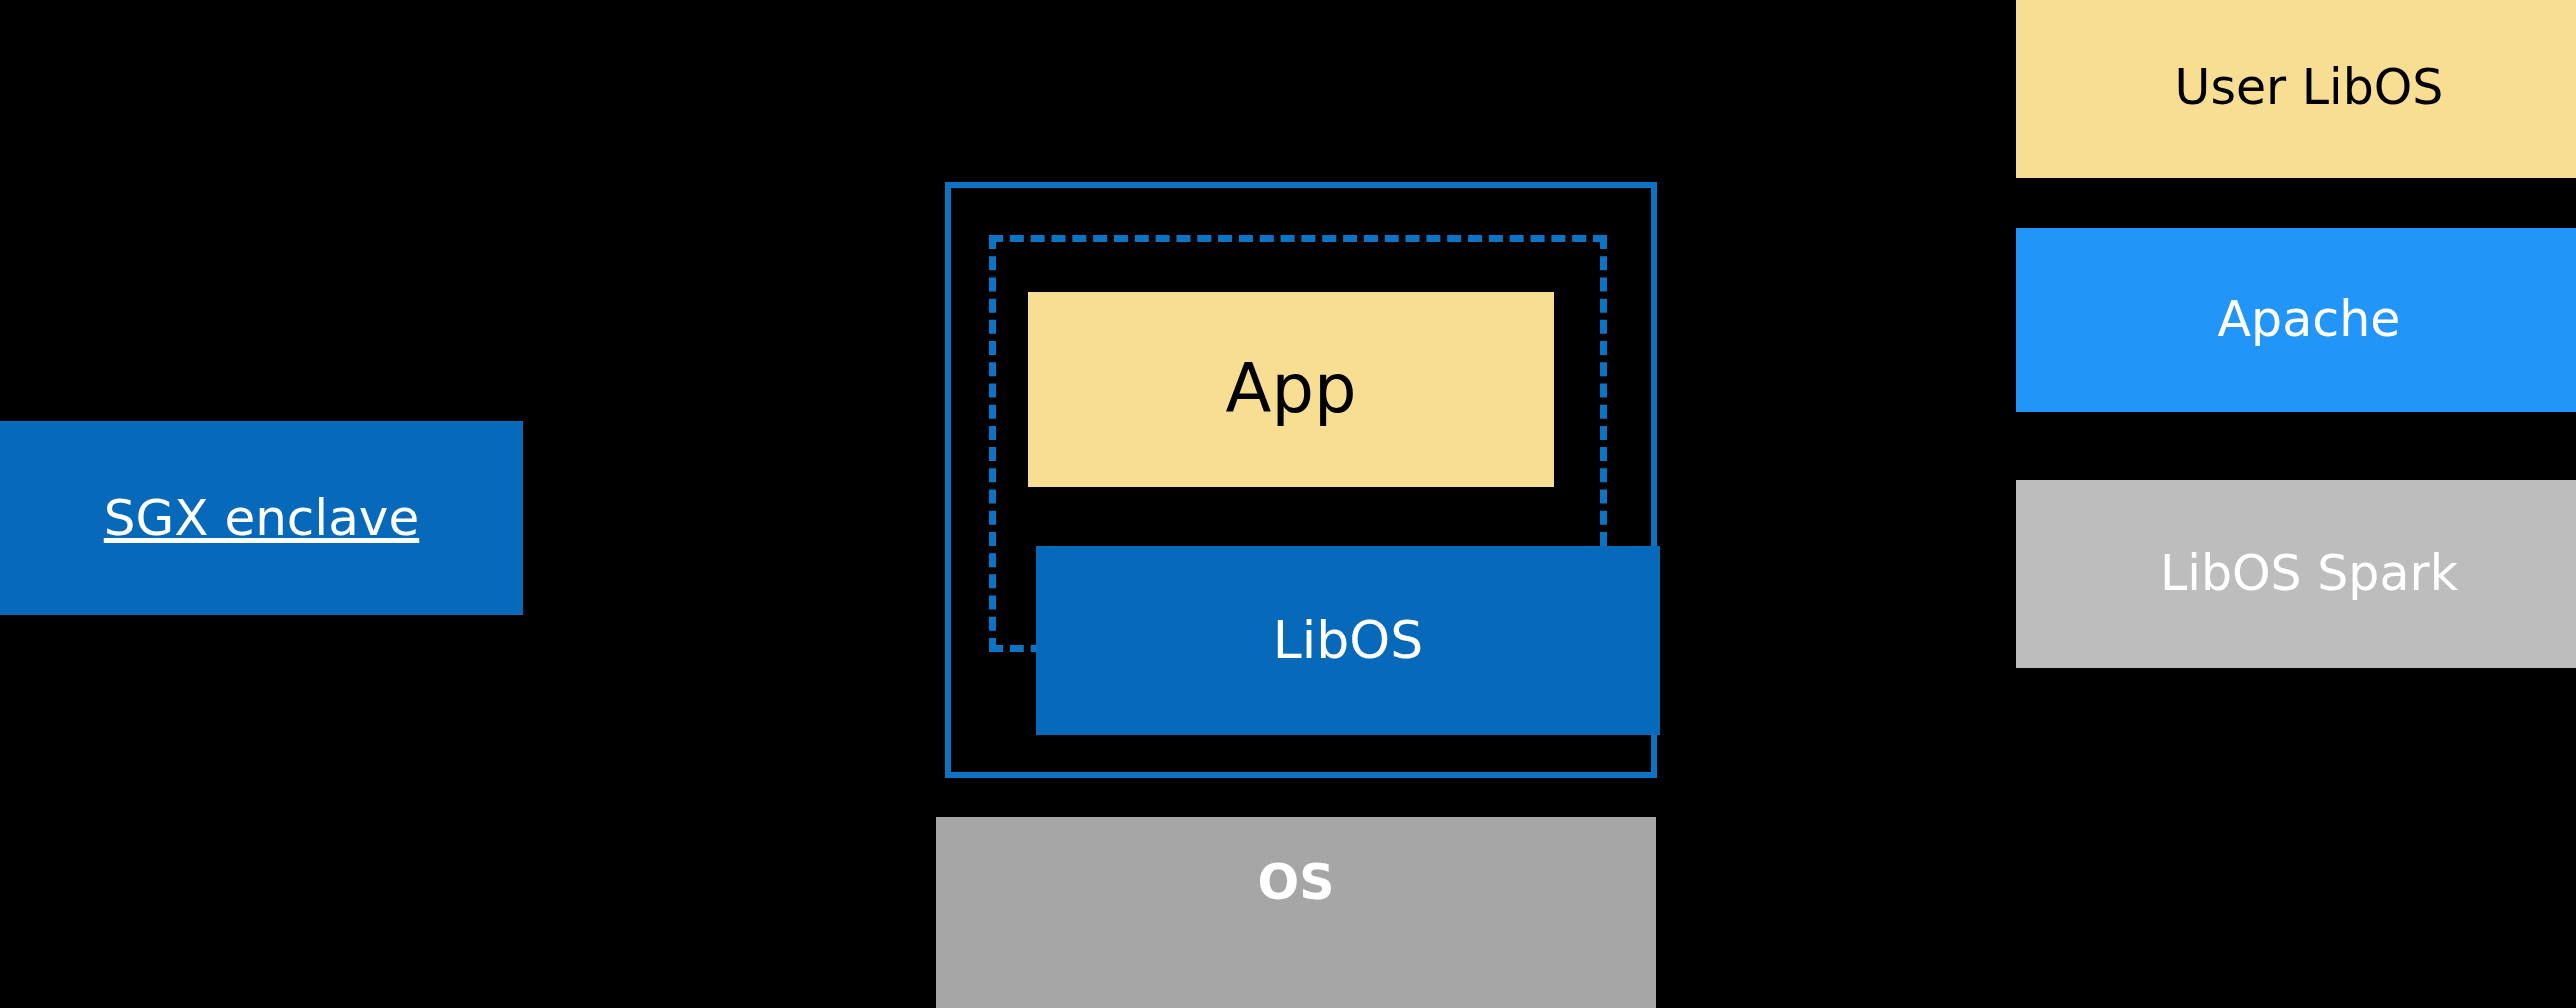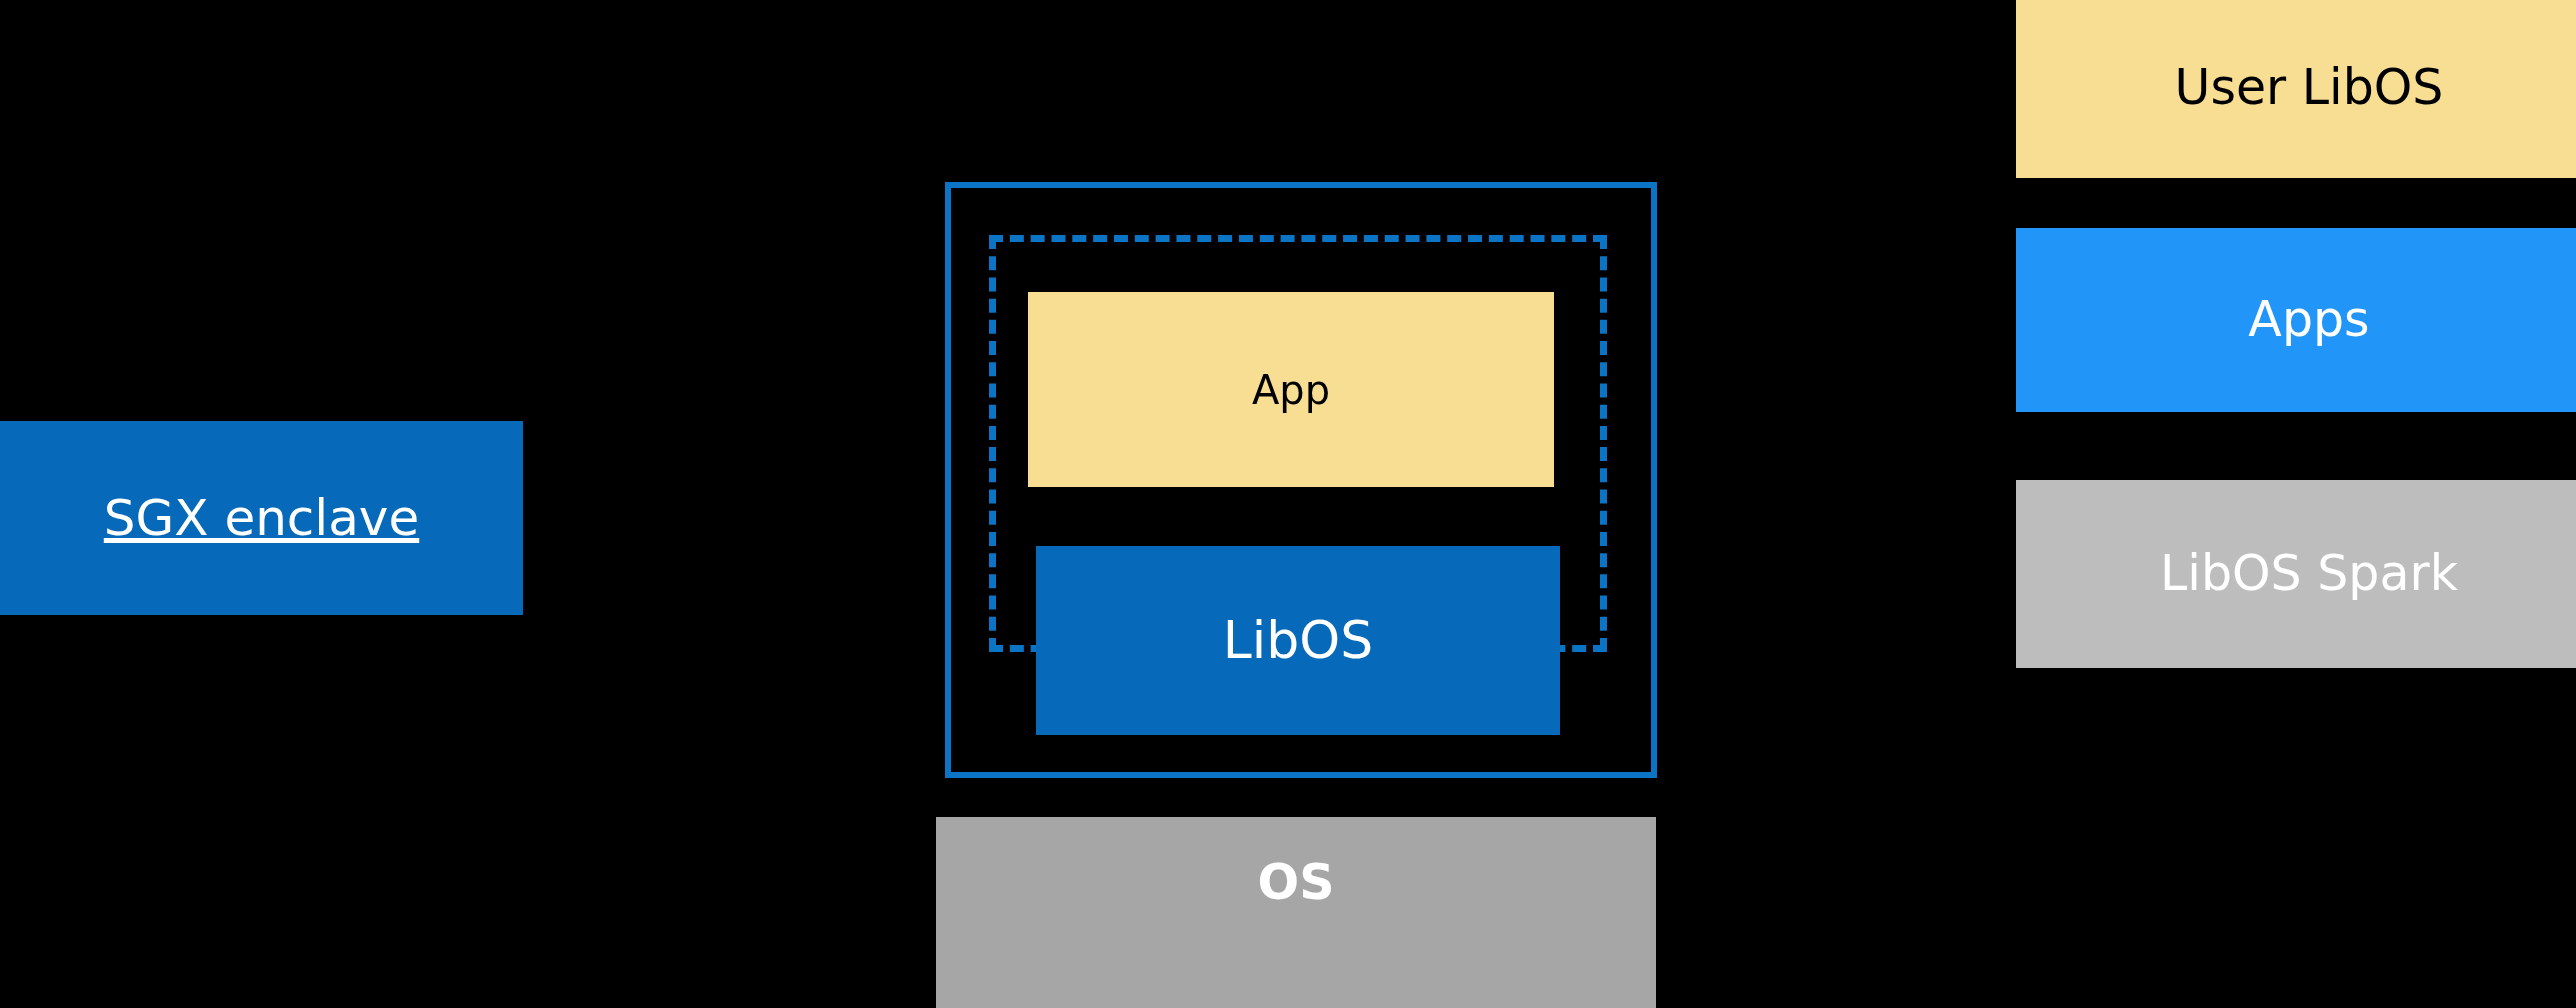--- a/index.html
+++ b/index.html
@@ -60,28 +60,28 @@
   }
 
   
   #app-box {
     left: 1028px;
     top: 292px;
     width: 526px;
     height: 195px;
     background: #F8DE92;
     color: #000000;
-    font-size: 40px;
+    font-size: 67px;
   }
 
   
   #libos-box {
     left: 1036px;
     top: 546px;
-    width: 524px;
+    width: 624px;
     height: 189px;
     background: #0669B9;
     color: #FFFFFF;
     font-size: 52px;
   }
 
   
   #os-box {
     left: 936px;
     top: 817px;
@@ -182,21 +182,21 @@
 
   <div class="box" id="os-box">
     <span>OS</span>
   </div>
 
   <div class="box right-box" id="user-apps-box">
     <span>User LibOS</span>
   </div>
 
   <div class="box right-box" id="bigdl-box">
-    <span>Apps</span>
+    <span>Apache</span>
   </div>
 
   <div class="box right-box" id="apache-spark-box">
     <span>LibOS Spark</span>
   </div>
 
 </div>
 
 
 </body></html>

